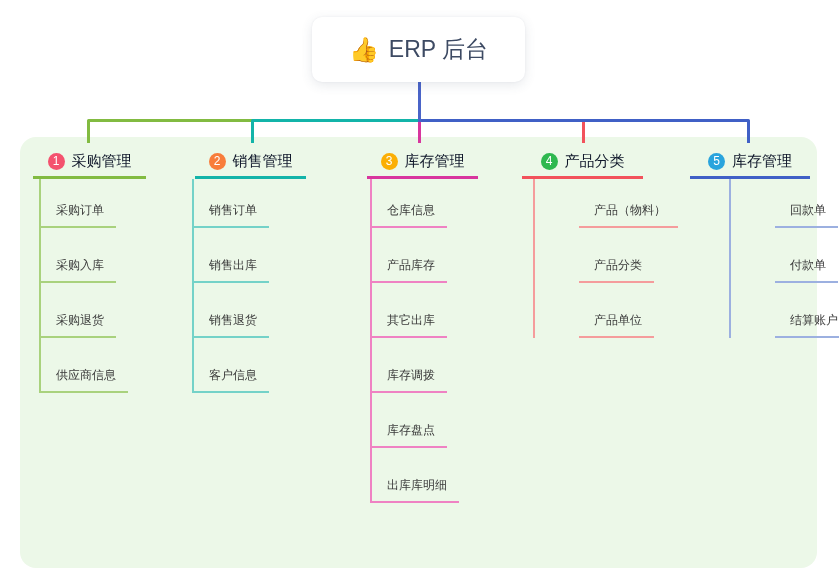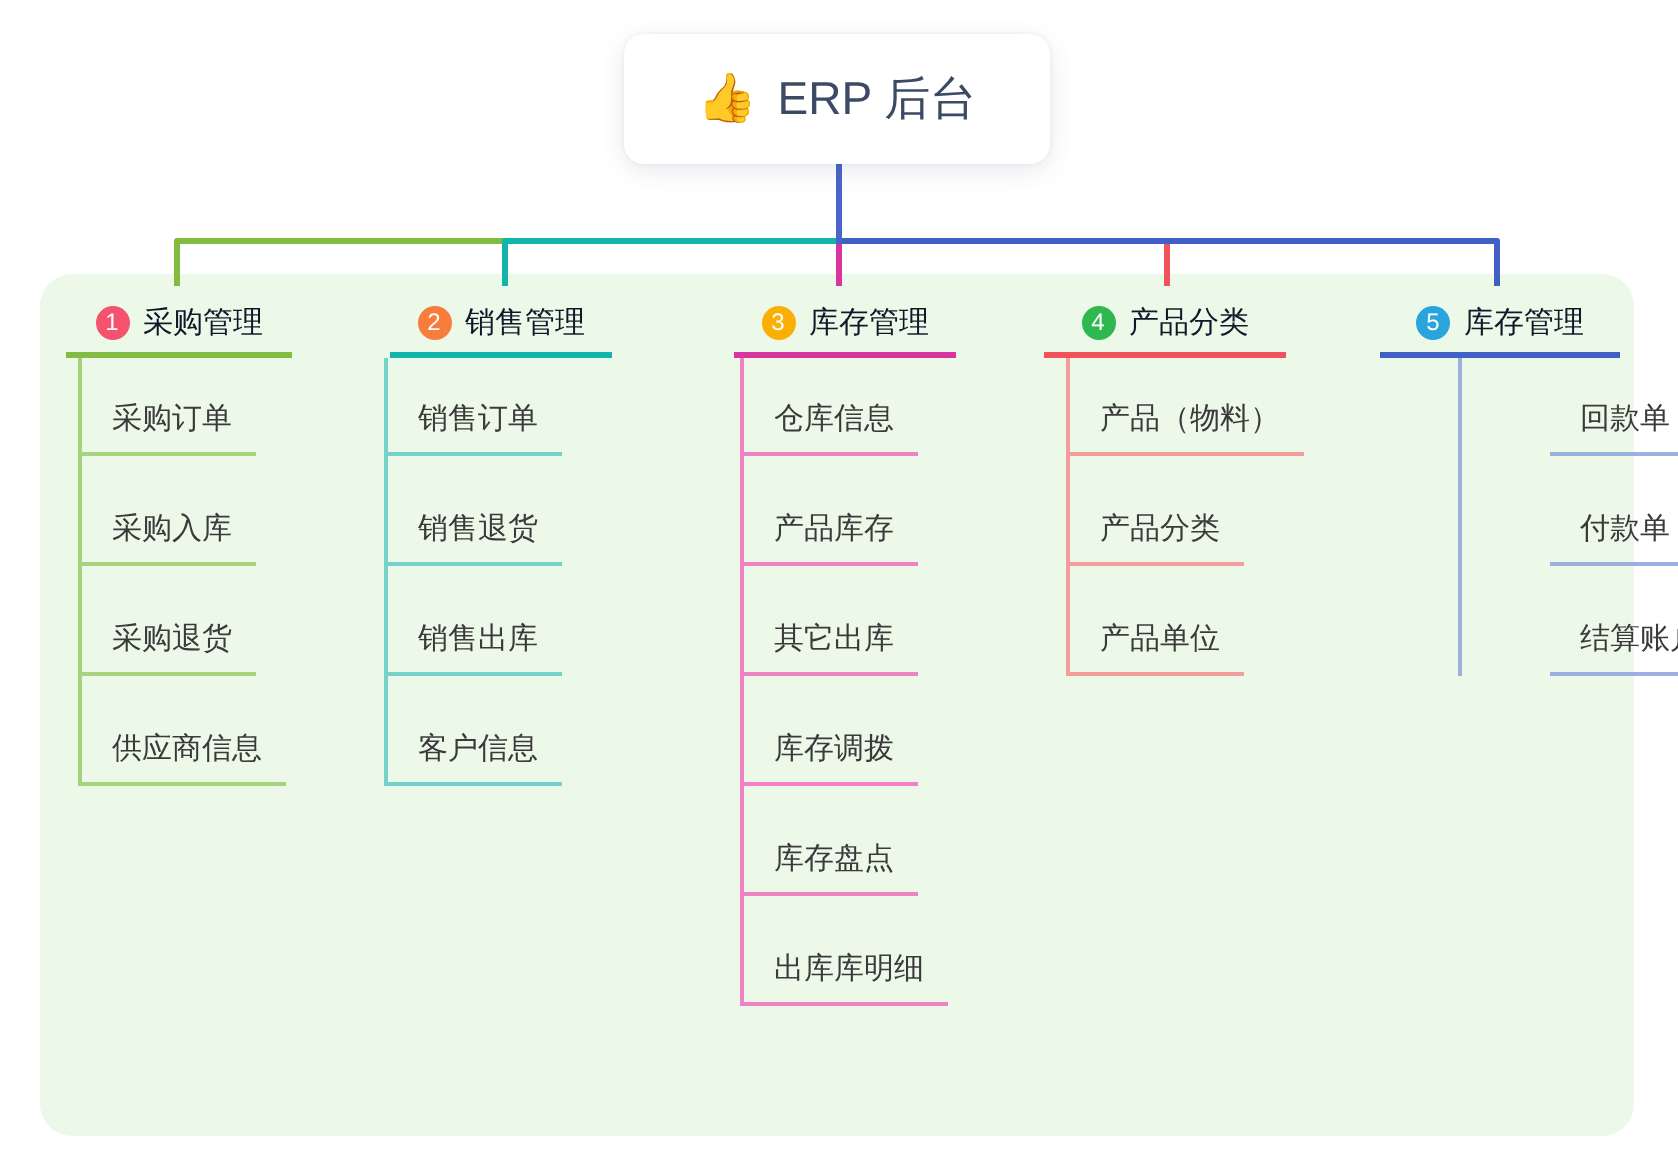--- a/index.html
+++ b/index.html
@@ -47,21 +47,21 @@
   .kids1 { left:39px;  }
   .kids2 { left:192px; }
   .kids3 { left:370px; }
   .kids4 { left:533px; }
   .kids5 { left:729px;padding-left:44px; }
   .kid {
     height:55px; box-sizing:border-box; width:fit-content;
     padding:0 12px 7px 15px;
     border-bottom:2px solid; border-bottom-color:var(--cl);
     display:flex; align-items:flex-end;
-    font-size:15px; color:#3a3a3a; white-space:nowrap; cursor:pointer;
+    font-size:12px; color:#3a3a3a; white-space:nowrap; cursor:pointer;
   }
   .kid:first-child { height:49px; }
 </style>
 </head>
 <body>
 
 <div class="panel" style="background-color: rgb(236, 248, 232);"></div>
 
 <svg class="wires" width="839" height="588" viewBox="0 0 839 588">
   <path d="M88.5 143 L88.5 120.5 L419.5 120.5" fill="none" stroke-width="3" stroke-linejoin="round" stroke="#82bb41"></path>
@@ -87,43 +87,43 @@
   <div class="kid">采购退货</div>
   <div class="kid">供应商信息</div>
 </div>
 
 <div class="hdr hdr2" style="border-bottom-color: rgb(19, 180, 169);">
   <span class="badge" style="background-color: rgb(248, 125, 59);">2</span>
   <span class="hlabel">销售管理</span>
 </div>
 <div class="kids kids2" style="border-left-color: rgb(116, 210, 200); --cl: #74d2c8;">
   <div class="kid">销售订单</div>
+  <div class="kid">销售出库</div>
   <div class="kid">销售退货</div>
-  <div class="kid">销售出库</div>
   <div class="kid">客户信息</div>
 </div>
 
 <div class="hdr hdr3" style="border-bottom-color: rgb(216, 54, 158);">
   <span class="badge" style="background-color: rgb(251, 175, 4);">3</span>
   <span class="hlabel">库存管理</span>
 </div>
 <div class="kids kids3" style="border-left-color: rgb(239, 130, 195); --cl: #ef82c3;">
   <div class="kid">仓库信息</div>
   <div class="kid">产品库存</div>
   <div class="kid">其它出库</div>
   <div class="kid">库存调拨</div>
   <div class="kid">库存盘点</div>
   <div class="kid">出库库明细</div>
 </div>
 
 <div class="hdr hdr4" style="border-bottom-color: rgb(242, 82, 91);">
   <span class="badge" style="background-color: rgb(46, 184, 79);">4</span>
   <span class="hlabel">产品分类</span>
 </div>
-<div class="kids kids4" style="border-left-color: rgb(245, 156, 156); --cl: #f59c9c;">
+<div class="kids kids4" style="border-left-color: rgb(245, 156, 156); padding-left: 44px; --cl: #f59c9c;">
   <div class="kid">产品（物料）</div>
   <div class="kid">产品分类</div>
   <div class="kid">产品单位</div>
 </div>
 
 <div class="hdr hdr5" style="border-bottom-color: rgb(64, 96, 198);">
   <span class="badge" style="background-color: rgb(41, 164, 221);">5</span>
   <span class="hlabel">库存管理</span>
 </div>
 <div class="kids kids5" style="border-left-color: rgb(156, 176, 224); --cl: #9cb0e0;">

